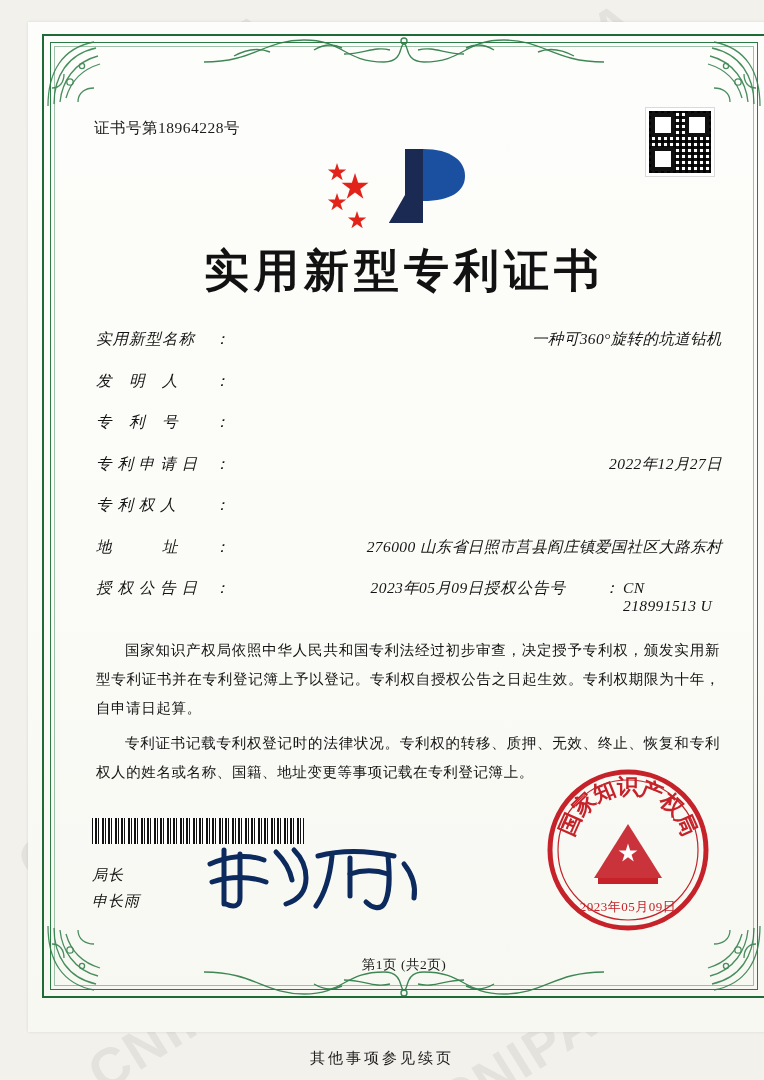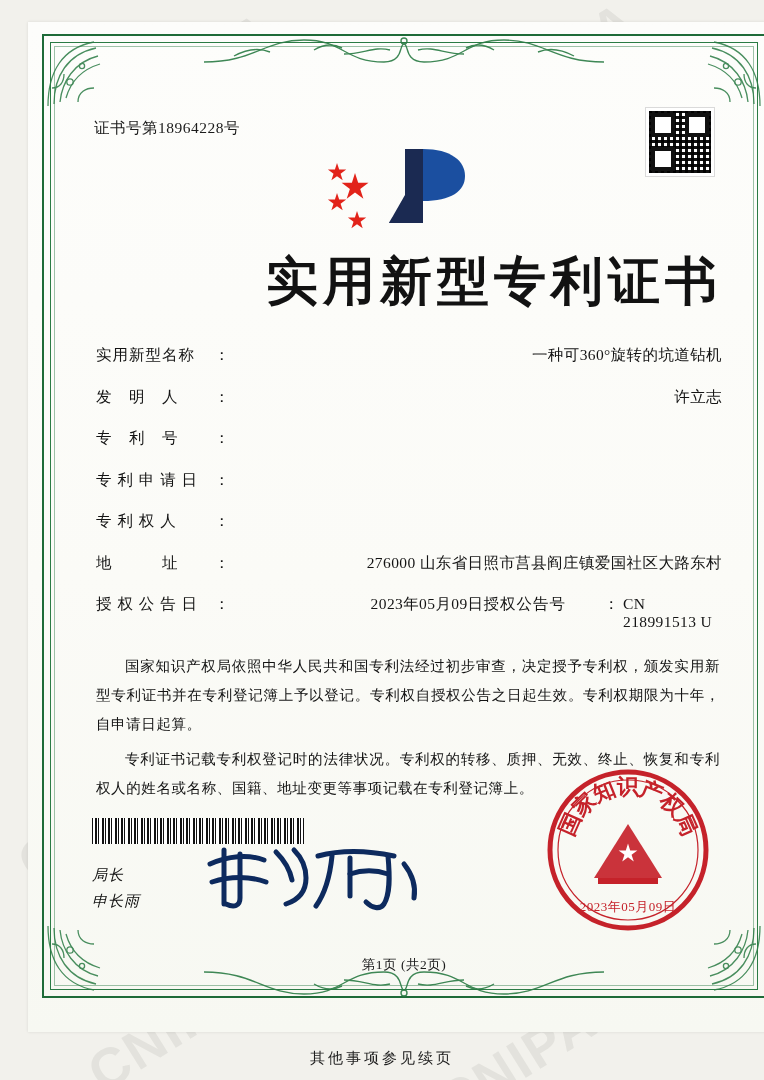--- a/index.html
+++ b/index.html
@@ -149,39 +149,40 @@
   
   .emblem {
     width: 170px;
     height: 86px;
     margin: 4px auto 0;
     position: relative;
   }
   .emblem svg { width: 100%; height: 100%; display: block; }
 
   .title {
-    text-align: right;
-    font-size: 52px;
+    text-align: center;
+    font-size: 45px;
     font-weight: 700;
     letter-spacing: 5px;
     color: #121212;
-    margin-top: 18px;
+    margin-top: 12px;
     font-family: "DejaVu Serif", "Liberation Serif", serif;
   }
 
   .fields {
     margin-top: 28px;
     padding-left: 10px;
   }
   .row {
     display: flex;
     align-items: baseline;
     font-size: 15.5px;
     color: #141414;
     margin-bottom: 20.5px;
+    font-style: italic;
   }
   .lbl {
     width: 118px;
     flex: 0 0 118px;
     letter-spacing: 1px;
   }
   .colon { margin-right: 4px; }
   .val { flex: 1; letter-spacing: .4px; text-align: right; }
   .row.split .val { flex: 0 0 auto; width: 250px; }
   .row .lbl2 {
@@ -400,29 +401,29 @@
 
     <div class="fields">
       <div class="row">
         <span class="lbl">实用新型名称</span>
         <span class="colon">：</span>
         <span class="val">一种可360°旋转的坑道钻机</span>
       </div>
       <div class="row">
         <span class="lbl">发　明　人</span>
         <span class="colon">：</span>
-        <span class="val">许立志</span>
       </div>
       <div class="row">
         <span class="lbl">专　利　号</span>
         <span class="colon">：</span>
       </div>
       <div class="row">
         <span class="lbl">专 利 申 请 日</span>
         <span class="colon">：</span>
+        <span class="val">2022年12月27日</span>
       </div>
       <div class="row">
         <span class="lbl">专 利 权 人</span>
         <span class="colon">：</span>
       </div>
       <div class="row">
         <span class="lbl">地　　　址</span>
         <span class="colon">：</span>
         <span class="val">276000 山东省日照市莒县阎庄镇爱国社区大路东村</span>
       </div>

